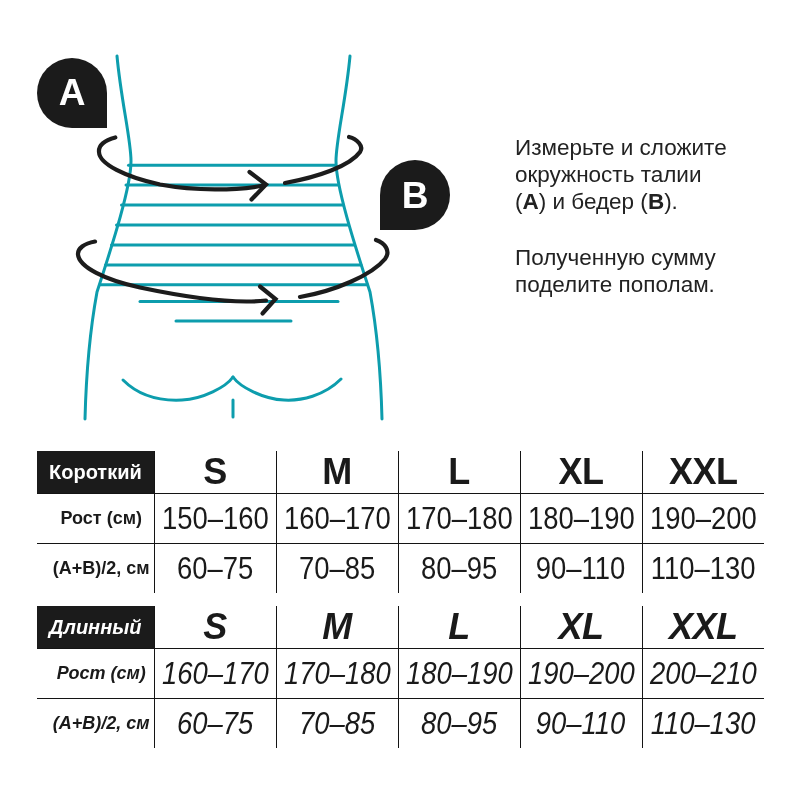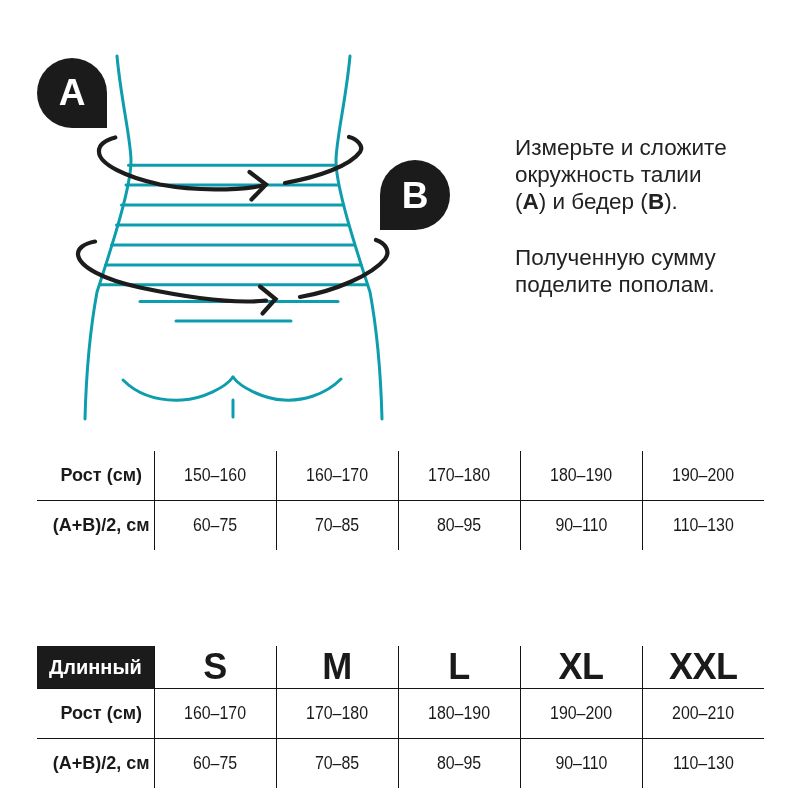--- a/index.html
+++ b/index.html
@@ -4,32 +4,32 @@
 <style>
   html,body{margin:0;padding:0;background:#ffffff;width:800px;height:800px;overflow:hidden;}
   body{font-family:"Liberation Sans", sans-serif;position:relative;}
   .abs{position:absolute;}
   
   #info{left:515px;top:134px;width:300px;font-size:22.5px;line-height:27px;color:#222222;}
   #info p{margin:0 0 29px 0;}
   
   table{border-collapse:collapse;table-layout:fixed;position:absolute;left:37px;width:727px;color:#1a1a1a;}
   #t1{top:451px;}
-  #t2{top:646px;}
+  #t2{top:606px;font-style:italic;}
   td{text-align:center;vertical-align:middle;padding:0;border:0;}
   tr.hr td{height:41px;}
   tr.r2 td{height:49px;}
   tr.r3 td{height:49px;}
   td.vl{border-left:1.5px solid #141414;}
   tr.hr td, tr.r2 td{border-bottom:1.5px solid #141414;}
   tr.r3 td{border-bottom:0;}
   td.blk{background:#1b1b1b;color:#ffffff;font-weight:bold;font-size:20px;text-align:left;padding-left:12px;}
   tr.hr td.sz{font-weight:bold;font-size:36px;letter-spacing:-0.5px;}
   td.lbl{font-weight:bold;font-size:18px;text-align:center;padding-left:12px;}
-  td.val{font-size:18px;margin-left:32px;}
+  td.val{font-size:31px;margin-left:32px;}
   td.val span{display:inline-block;transform:scaleX(0.885);}
 </style>
 </head>
 <body>
 <svg class="abs" style="left:0;top:0" width="800" height="450" viewBox="0 0 800 450">
   <g fill="none" stroke="#0d9dad" stroke-width="3" stroke-linecap="round">
 
     <path d="M 117,56 C 121,100 131,140 131,161 C 131,186 114,240 97,292 C 90,330 86,380 85,419"></path>
     <path d="M 350,56 C 346,100 336,140 336,161 C 336,186 353,240 370,292 C 377,330 381,380 382,419"></path>
 
@@ -74,20 +74,28 @@
 <table id="t1">
   <colgroup>
       <col style="width:117px">
       <col style="width:122px">
       <col style="width:122px">
       <col style="width:122px">
       <col style="width:122px">
       <col style="width:122px">
     </colgroup>
   <tbody>
+      <tr class="hr">
+        <td class="blk">Короткий</td>
+        <td class="vl sz">S</td>
+        <td class="vl sz">M</td>
+        <td class="vl sz">L</td>
+        <td class="vl sz">XL</td>
+        <td class="vl sz">XXL</td>
+      </tr>
   <tr class="r2">
         <td class="lbl">Рост (см)</td>
         <td class="vl val"><span>150–160</span></td>
         <td class="vl val"><span>160–170</span></td>
         <td class="vl val"><span>170–180</span></td>
         <td class="vl val"><span>180–190</span></td>
         <td class="vl val"><span>190–200</span></td>
       </tr>
   <tr class="r3">
         <td class="lbl">(А+В)/2, см</td>

